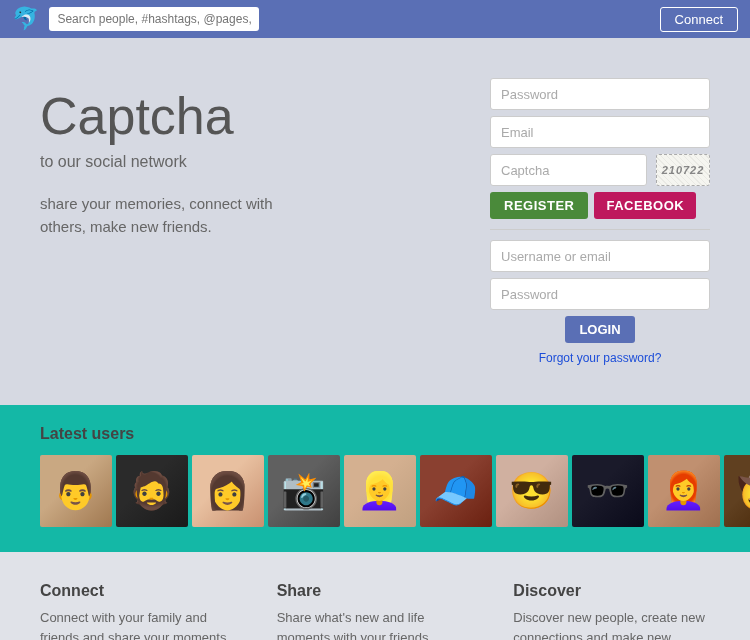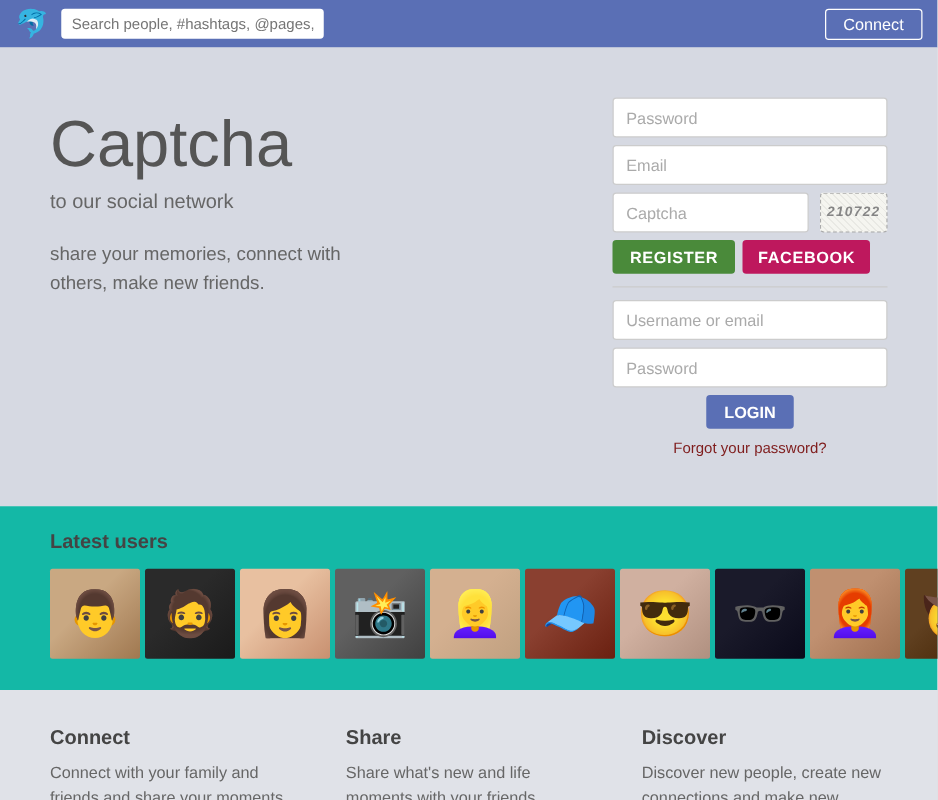--- a/index.html
+++ b/index.html
@@ -170,21 +170,21 @@
       color: #fff;
       border: none;
       border-radius: 3px;
       padding: 6px 14px;
       font-size: 13px;
       font-weight: bold;
       cursor: pointer;
     }
     .forgot-link {
       font-size: 12px;
-      color: #7f1d1d;
+      color: #1d4ed8;
       text-decoration: none;
       cursor: pointer;
     }
 
     
     #latest-users {
       background: #14b8a6;
       padding: 20px 40px 25px;
     }
     #latest-users h2 {

